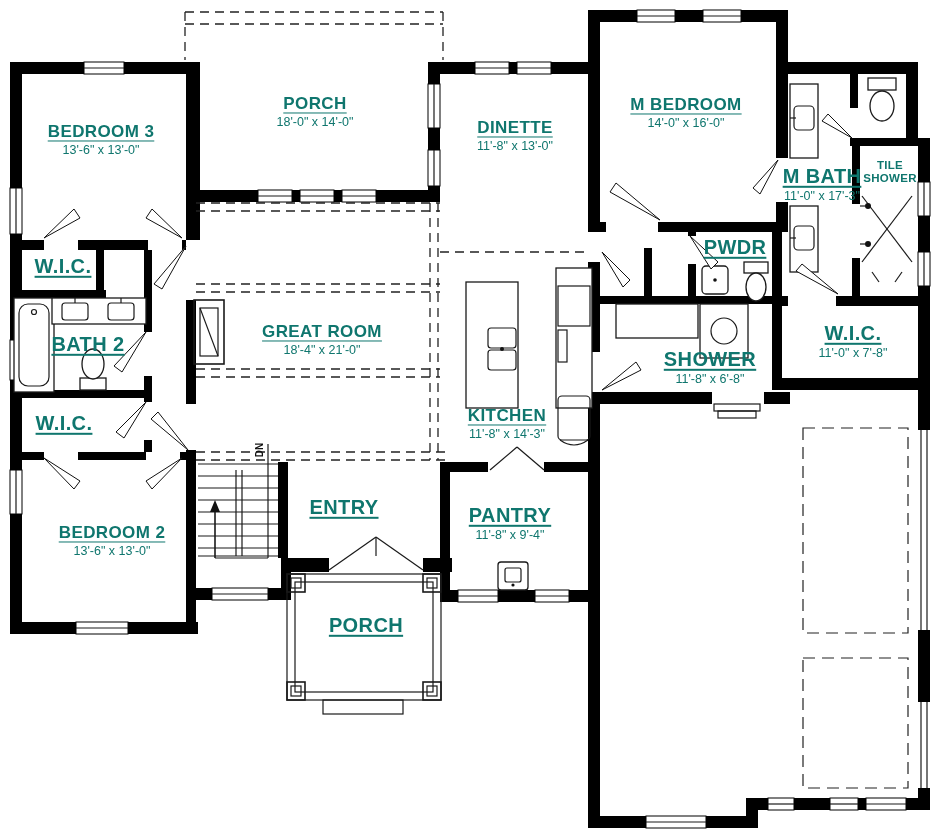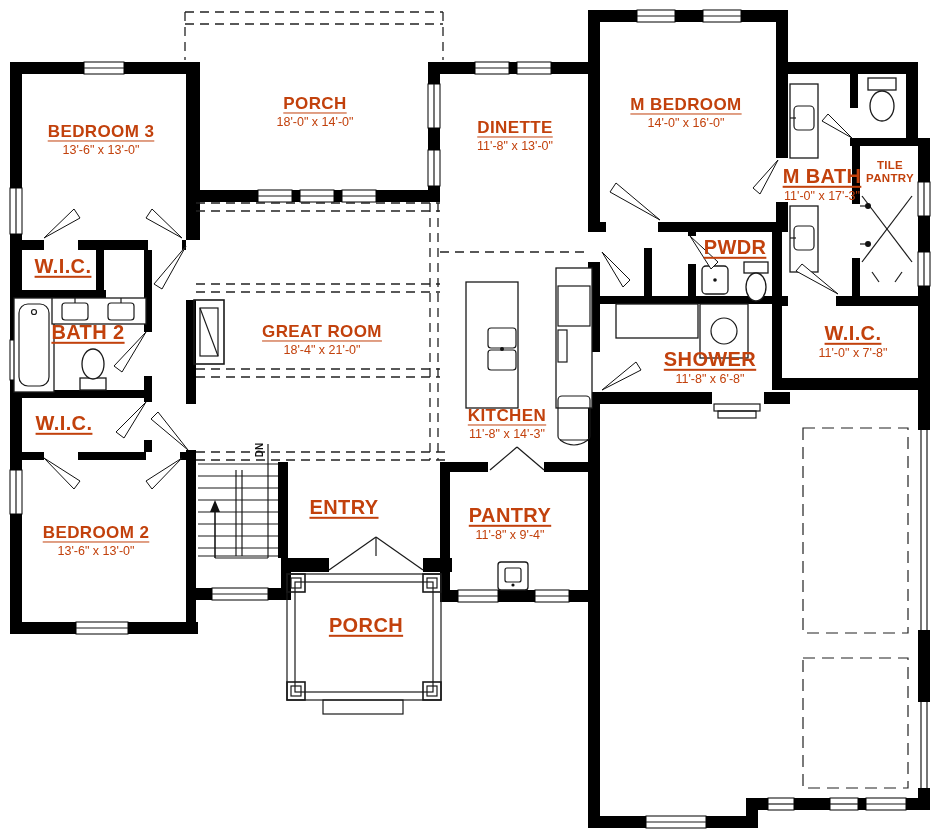--- a/index.html
+++ b/index.html
@@ -1,19 +1,19 @@
 <!DOCTYPE html>
 <html><head>
 <meta charset="utf-8">
 <style>
   html,body{margin:0;padding:0;background:#fff;}
   #plan{position:relative;width:939px;height:834px;background:#fff;overflow:hidden;
         font-family:"Liberation Sans",sans-serif;}
   #drawing{position:absolute;left:0;top:0;}
-  .lbl{position:absolute;transform:translate(-50%,-50%);text-align:center;color:#c2410c;
+  .lbl{position:absolute;transform:translate(-50%,-50%);text-align:center;color:#0f766e;
        line-height:1.12;white-space:nowrap;}
   .lbl .nm{font-weight:bold;font-size:20px;text-decoration:underline;
            text-underline-offset:3px;letter-spacing:.4px;}
   .lbl .dm{font-size:12.5px;margin-top:2px;font-weight:normal;}
   .lbl.big .nm{font-size:17px;}
   .lbl.tile{white-space:normal;width:66px;}
   .lbl.tile .nm{font-size:11.5px;font-weight:600;text-decoration:none;letter-spacing:.3px;}
   .dn{position:absolute;transform:translate(-50%,-50%) rotate(-90deg);
       font-size:10px;font-weight:bold;color:#111;}
   
@@ -355,26 +355,26 @@
 </div>
 <div class="lbl big" style="left:686px;top:113px">
   <div class="nm">M BEDROOM</div>
   <div class="dm">14'-0" x 16'-0"</div>
 </div>
 <div class="lbl" style="left:822px;top:184px">
   <div class="nm">M BATH</div>
   <div class="dm">11'-0" x 17'-3"</div>
 </div>
 <div class="lbl tile" style="left:890px;top:172px">
-  <div class="nm">TILE PANTRY</div>
+  <div class="nm">TILE SHOWER</div>
 </div>
 <div class="lbl" style="left:63px;top:266px">
   <div class="nm">W.I.C.</div>
 </div>
-<div class="lbl" style="left:88px;top:332px">
+<div class="lbl" style="left:88px;top:344px">
   <div class="nm">BATH 2</div>
 </div>
 <div class="lbl" style="left:64px;top:423px">
   <div class="nm">W.I.C.</div>
 </div>
 <div class="lbl big" style="left:322px;top:340px">
   <div class="nm">GREAT ROOM</div>
   <div class="dm">18'-4" x 21'-0"</div>
 </div>
 <div class="lbl" style="left:735px;top:247px">
@@ -385,21 +385,21 @@
   <div class="dm">11'-8" x 6'-8"</div>
 </div>
 <div class="lbl" style="left:853px;top:341px">
   <div class="nm">W.I.C.</div>
   <div class="dm">11'-0" x 7'-8"</div>
 </div>
 <div class="lbl big" style="left:507px;top:424px">
   <div class="nm">KITCHEN</div>
   <div class="dm">11'-8" x 14'-3"</div>
 </div>
-<div class="lbl big" style="left:96px;top:541px">
+<div class="lbl big" style="left:112px;top:541px">
   <div class="nm">BEDROOM 2</div>
   <div class="dm">13'-6" x 13'-0"</div>
 </div>
 <div class="lbl" style="left:344px;top:507px">
   <div class="nm">ENTRY</div>
 </div>
 <div class="lbl" style="left:510px;top:523px">
   <div class="nm">PANTRY</div>
   <div class="dm">11'-8" x 9'-4"</div>
 </div>

